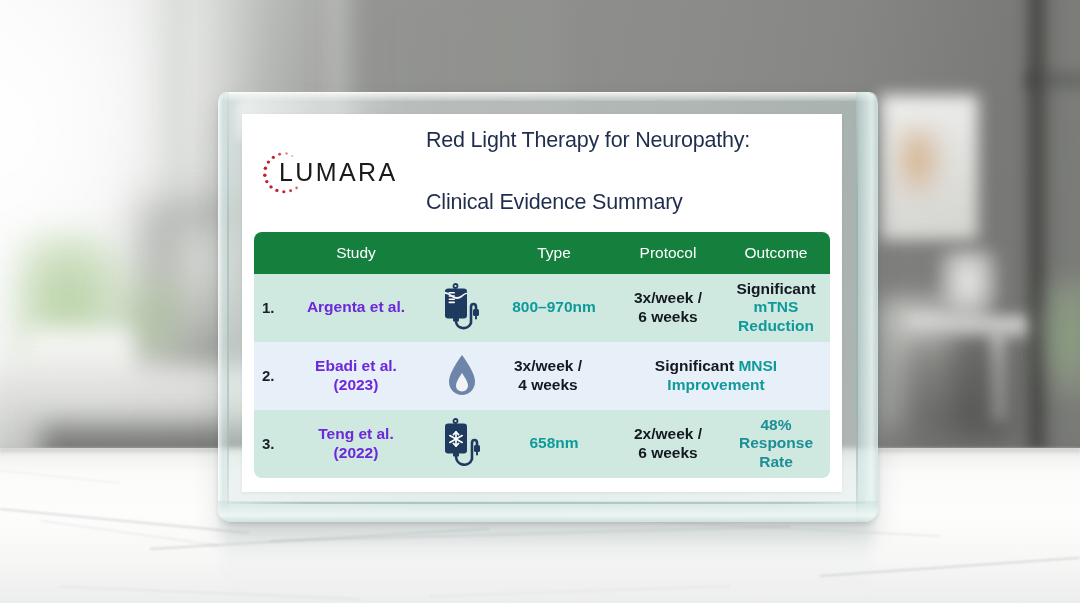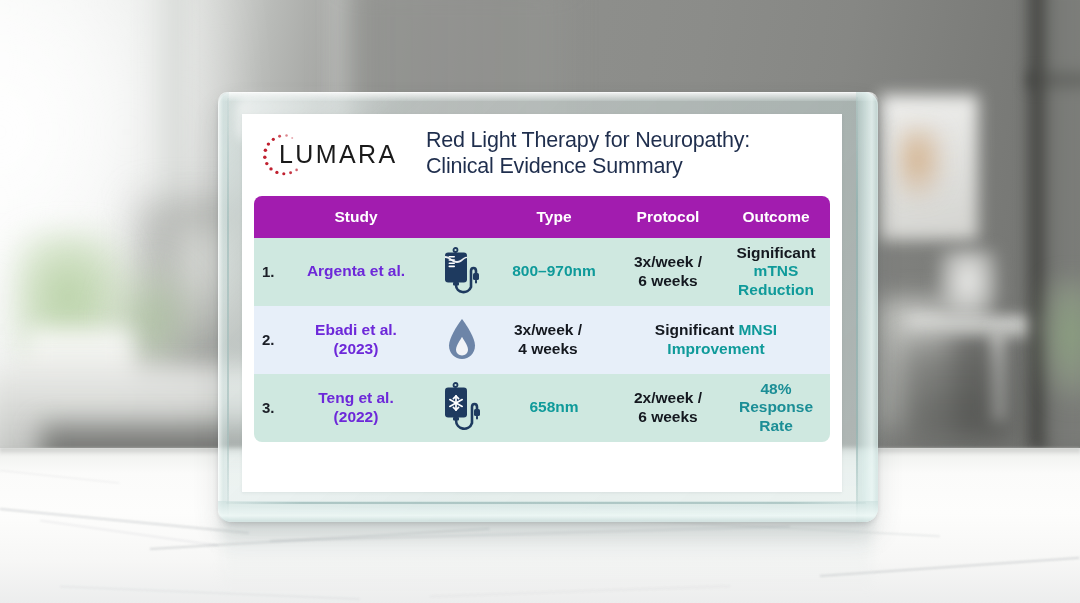--- a/index.html
+++ b/index.html
@@ -236,34 +236,34 @@
     display:flex; align-items:center; padding:14px 22px 10px 18px; gap:16px;
   }
   .logo { flex:0 0 auto; width:150px; display:flex; align-items:center; }
   .logo svg { display:block; }
   .titles {
     flex:1 1 auto;
     color:#1f2e4d;
     font-size:21.5px; font-weight:normal; line-height:1.2;
     letter-spacing:-.2px;
   }
-  .titles .t2 { display:block; }
+  .titles .t2 { display:block;margin-top:36px; }
 
   
   #table { margin:6px 12px 0 12px; }
   .row {
     display:flex; align-items:center;
     height:68px;
   }
   .row.header {
     height:42px;
-    background:#a21caf;
+    background:#15803d;
     border-radius:8px 8px 0 0;
     color:#ffffff;
-    font-size:15.5px; font-weight:bold;
+    font-size:15.5px; font-weight:normal;
   }
   .row.r1 { background:#cfe8e0; }
   .row.r2 { background:#e7eff9; }
   .row.r3 { background:#cfe8e0; border-radius:0 0 8px 8px; }
 
   .c-num  { flex:0 0 28px;  text-align:left;   padding-left:8px; }
   .c-study{ flex:0 0 148px; text-align:center; }
   .c-icon { flex:0 0 64px;  text-align:center; display:flex; align-items:center; justify-content:center; }
   .c-type { flex:0 0 120px; text-align:center; }
   .c-prot { flex:0 0 108px; text-align:center; }

